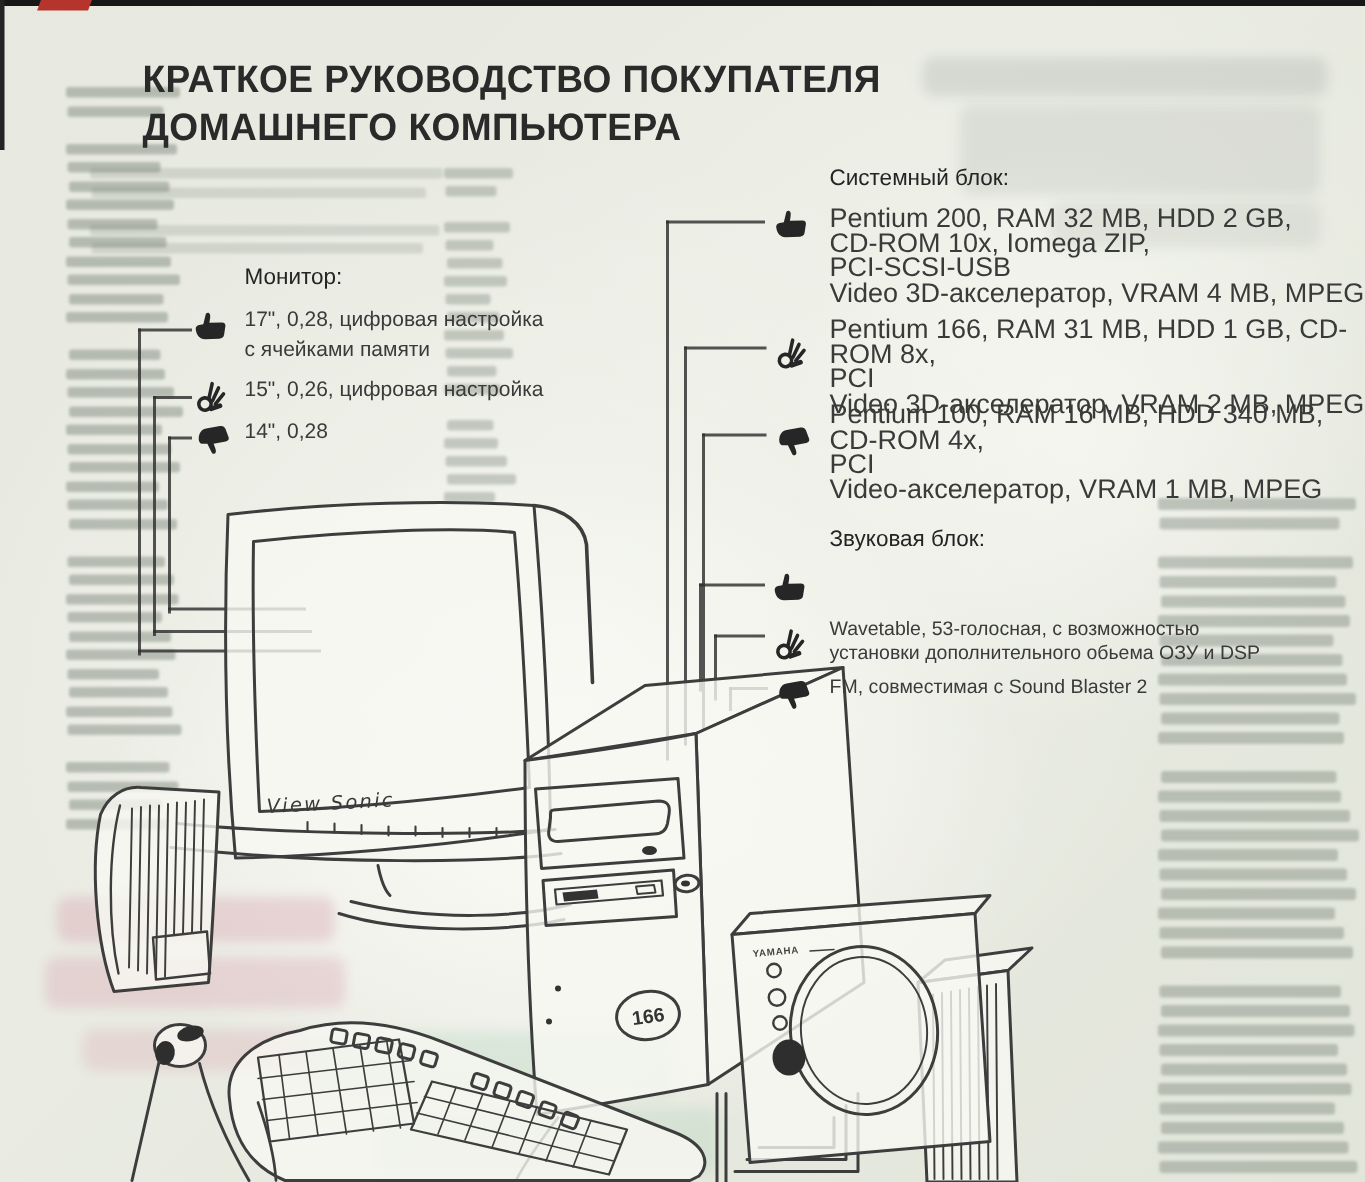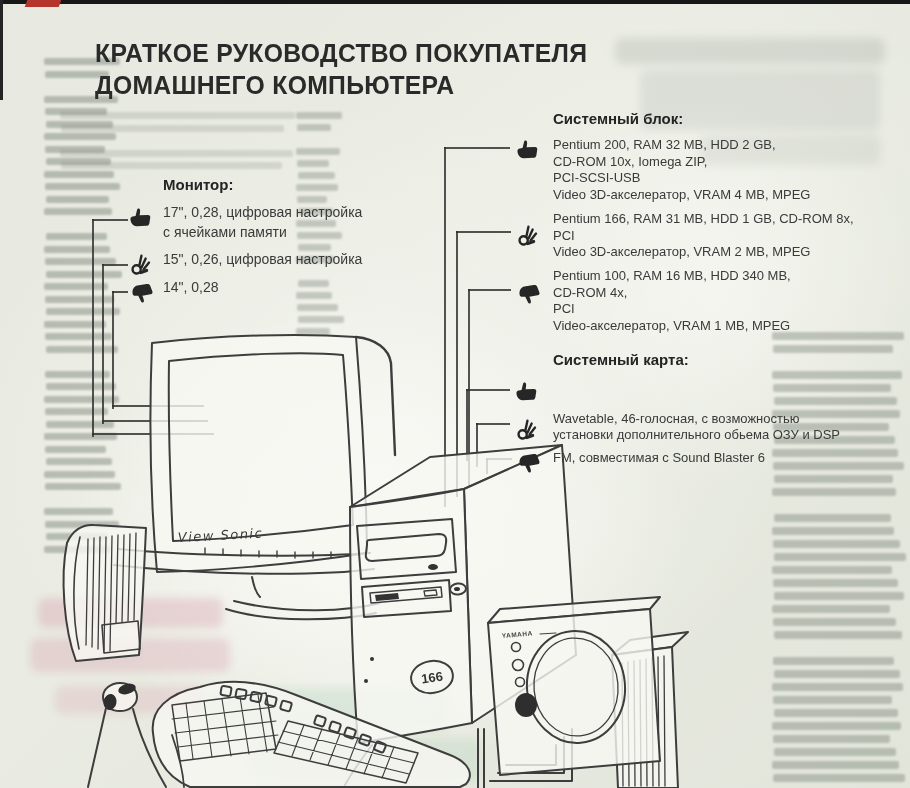--- a/index.html
+++ b/index.html
@@ -20,24 +20,24 @@
     stroke-linecap:round;stroke-linejoin:round;}
   .sk .fill{fill:rgba(247,247,242,0.8);}
   .sk .ink{fill:#333;stroke:none;}
   .hand-text{font:italic 13px "DejaVu Sans",sans-serif;fill:#3a3a3a;letter-spacing:1.5px;stroke:none;}
   .badge-text{font:bold 13px "Liberation Sans",sans-serif;fill:#333;stroke:none;}
   .tiny-text{font:bold 6.5px "Liberation Sans",sans-serif;fill:#444;letter-spacing:.5px;stroke:none;}
   .callouts{position:absolute;inset:0;z-index:4;}
   .page-title{position:absolute;left:95px;top:38px;font-size:25.5px;font-weight:bold;
     line-height:1.24;letter-spacing:.3px;color:#2a2a2a;transform:scaleX(.97);
     transform-origin:left top;white-space:pre-line;}
-  .col-heading{position:absolute;font-size:15px;font-weight:bold;color:#242424;}
+  .col-heading{position:absolute;font-size:15px;font-weight:normal;color:#242424;}
   .spec-text{position:absolute;white-space:pre-line;color:#3a3a3a;}
   .mon-text{font-size:14px;line-height:19.5px;}
-  .sys-text{font-size:13px;line-height:16.5px;}
+  .sys-text{font-size:18px;line-height:16.5px;}
   .snd-text{font-size:13px;line-height:15.5px;}
   .hand{position:absolute;width:26px;height:24px;transform:rotate(-6deg);}
   .hand svg{width:100%;height:100%;}
   .artifacts{position:absolute;inset:0;z-index:5;pointer-events:none;}
   .edge-top{position:absolute;left:0;top:0;width:910px;height:4px;background:#171717;}
   .edge-left{position:absolute;left:0;top:0;width:3px;height:100px;background:#242424;}
   .red-mark{position:absolute;left:26px;top:0;width:34px;height:7px;background:#b5352c;
     transform:skewX(-20deg);}
 </style>
 </head>
@@ -330,33 +330,33 @@
 PCI
 Video 3D-акселератор, VRAM 2 MB, MPEG</div>
     <span class="hand" style="left:516px;top:281px"><svg viewBox="0 0 24 22">
           <use href="#icon-td"></use>
         </svg></span>
     <div class="spec-text sys-text" style="left:553px;top:268px">Pentium 100, RAM 16 MB, HDD 340 MB,
 CD-ROM 4x,
 PCI
 Video-акселератор, VRAM 1 MB, MPEG</div>
 
-    <div class="col-heading" style="left:553px;top:351px">Системный карта:</div>
+    <div class="col-heading" style="left:553px;top:351px">Звуковая блок:</div>
     <span class="hand" style="left:513px;top:381px"><svg viewBox="0 0 24 22">
           <use href="#icon-tu"></use>
         </svg></span>
     <span class="hand" style="left:514px;top:417px"><svg viewBox="0 0 24 22">
           <use href="#icon-ok"></use>
         </svg></span>
-    <div class="spec-text snd-text" style="left:553px;top:411px">Wavetable, 46-голосная, с возможностью
+    <div class="spec-text snd-text" style="left:553px;top:411px">Wavetable, 53-голосная, с возможностью
 установки дополнительного обьема ОЗУ и DSP</div>
     <span class="hand" style="left:516px;top:450px"><svg viewBox="0 0 24 22">
           <use href="#icon-td"></use>
         </svg></span>
-    <div class="spec-text snd-text" style="left:553px;top:450px">FM, совместимая с Sound Blaster 6</div>
+    <div class="spec-text snd-text" style="left:553px;top:450px">FM, совместимая с Sound Blaster 2</div>
   </div>
 
   <div class="artifacts">
     <div class="edge-top"></div>
     <div class="edge-left"></div>
     <div class="red-mark"></div>
   </div>
 
 </div>
 

